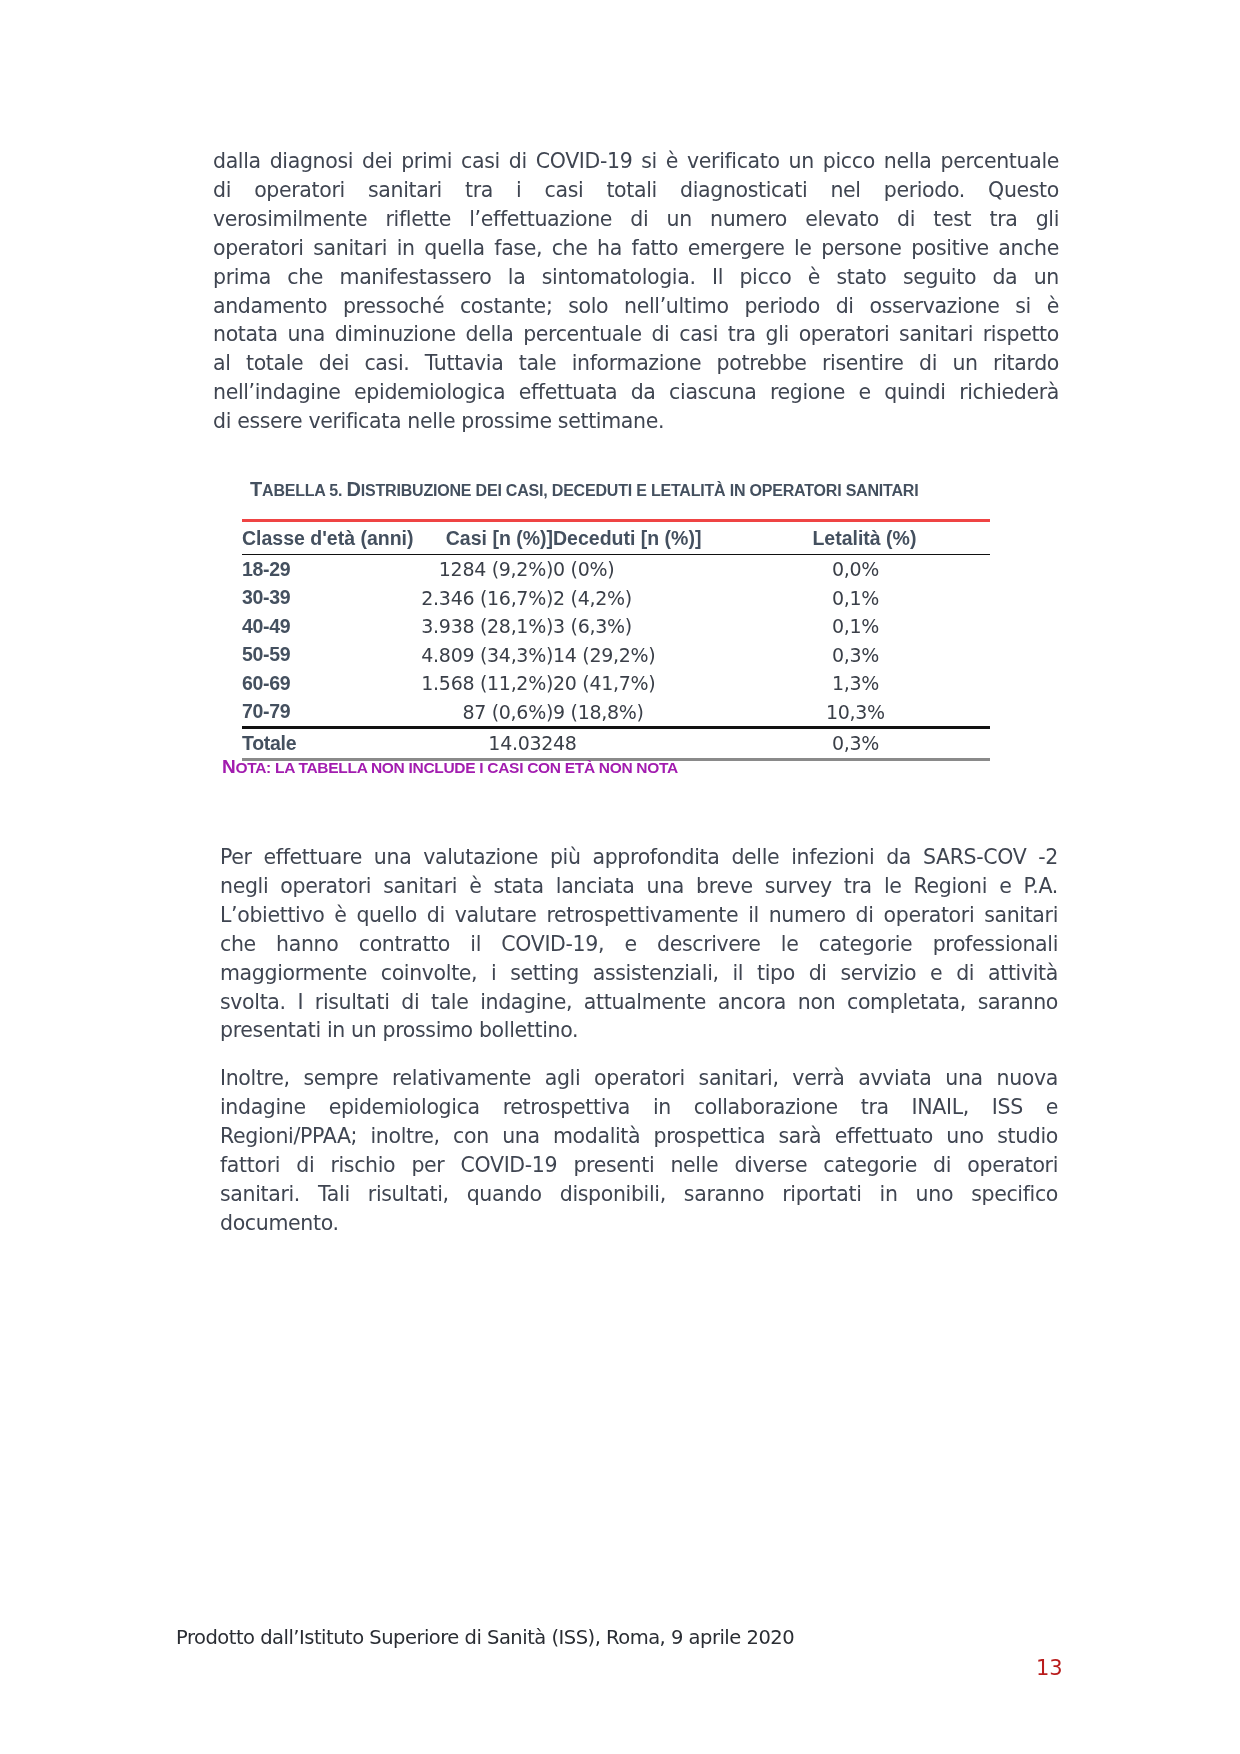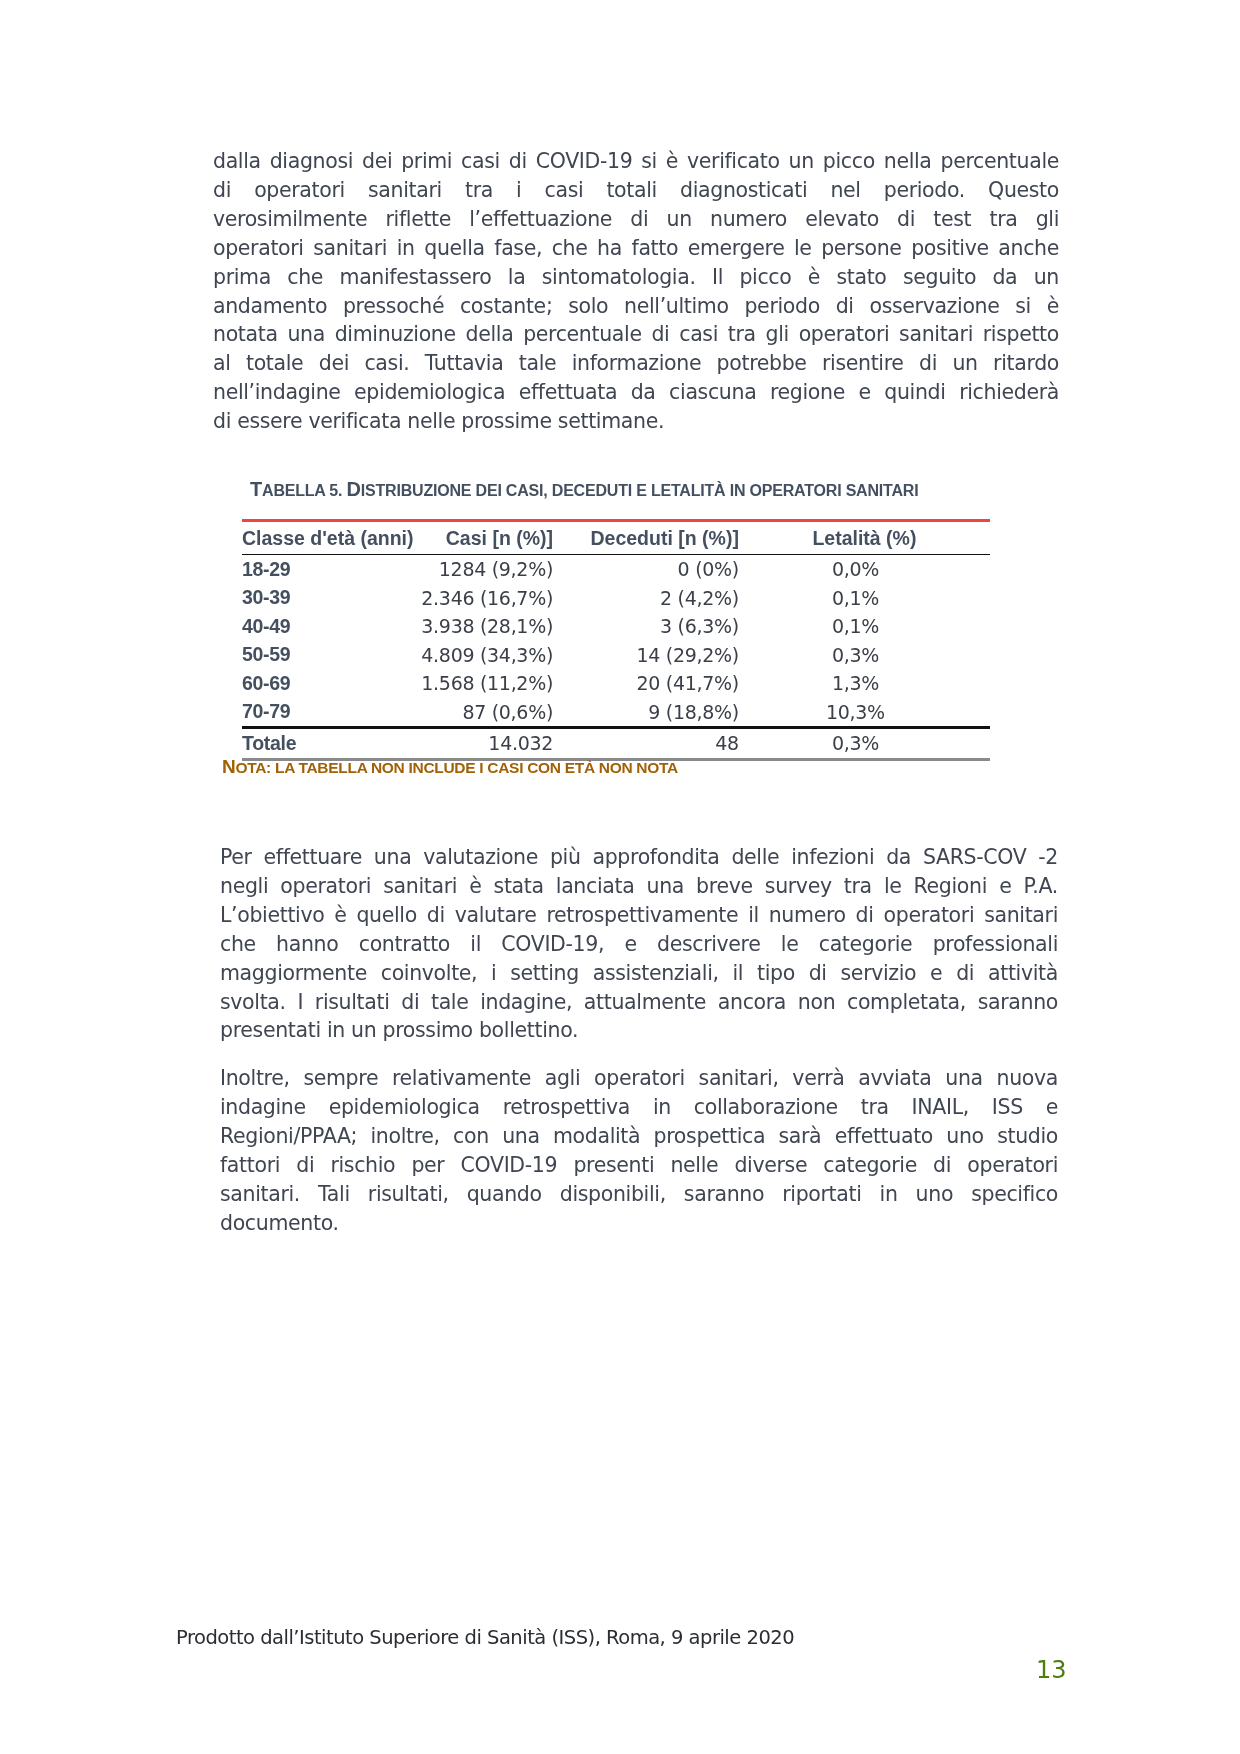--- a/index.html
+++ b/index.html
@@ -21,30 +21,30 @@
     .tbl { position: absolute; left: 242px; top: 519px; width: 748px;
       border-collapse: collapse; font-size: 19px; }
     .tbl th { font-family: "Liberation Sans", sans-serif; font-weight: bold; color: #44505f;
       font-size: 19.5px; padding: 3px 0 3px 0; height: 26px; }
     .tbl thead tr { border-top: 3px solid #ef4444; border-bottom: 1.5px solid #111; }
     .tbl td { height: 28.5px; padding: 0; color: #3a3f48; font-size: 19px; letter-spacing: -0.3px; }
     .tbl td.age { font-family: "Liberation Sans", sans-serif; font-weight: bold; color: #44505f; font-size: 19.5px; }
     .tbl tr.total-row { border-top: 3px solid #111; border-bottom: 3px solid #8a8a8a; }
     .col1 { width: 180px; text-align: left; }
     .col2 { width: 138px; text-align: right; }
-    .col3 { width: 190px; text-align: right; }
+    .col3 { width: 190px; text-align: left; }
     .col4 { width: 240px; text-align: center; }
     .pad-r { padding-right: 18px !important; }
 
     .note { position: absolute; left: 222px; top: 756px; font-family: "Liberation Sans", sans-serif;
-      font-weight: bold; color: #a16207; font-size: 15.5px; letter-spacing: -0.3px; }
+      font-weight: bold; color: #a21caf; font-size: 15.5px; letter-spacing: -0.3px; }
     .note .big { font-size: 19px; }
 
     .footer { position: absolute; left: 176px; top: 1626px; font-size: 19.5px; color: #2a2d33; letter-spacing: -0.5px; text-align: center; }
-    .page-num { position: absolute; left: 1036px; top: 1656px; font-size: 24px; color: #4d7c0f; }
+    .page-num { position: absolute; left: 1036px; top: 1656px; font-size: 21px; color: #b91c1c; }
   </style>
 </head>
 <body>
 
 <div class="para p1">
   <span class="line">dalla diagnosi dei primi casi di COVID-19 si è verificato un picco nella percentuale</span>
   <span class="line">di operatori sanitari tra i casi totali diagnosticati nel periodo. Questo</span>
   <span class="line">verosimilmente riflette l’effettuazione di un numero elevato di test tra gli</span>
   <span class="line">operatori sanitari in quella fase, che ha fatto emergere le persone positive anche</span>
   <span class="line">prima che manifestassero la sintomatologia. Il picco è stato seguito da un</span>

